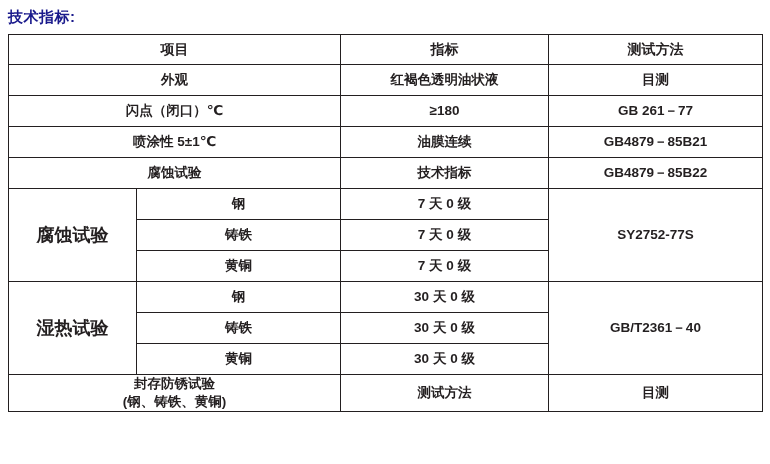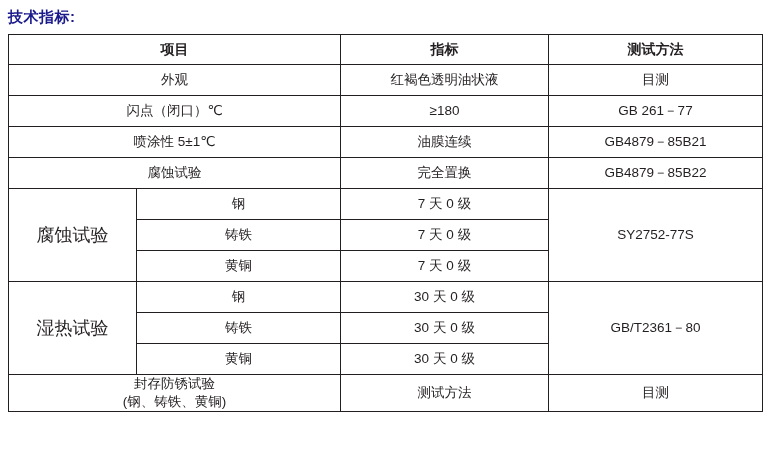--- a/index.html
+++ b/index.html
@@ -49,20 +49,21 @@
     line-height: 1.35;
   }
   table.spec thead th {
     font-weight: bold;
     height: 29px;
     font-size: 14px;
     text-align: center;
   }
   table.spec tbody td {
     height: 30px;
+    font-weight: bold;
   }
   .col-spec   { width: 208px; }
   .col-method { width: 214px; }
   .sub-left   { width: 128px; }
   .sub-right  { width: 204px; }
   .group-label {
     font-size: 18px;
   }
   .two-line {
     line-height: 1.5;
@@ -108,21 +109,21 @@
       </tr>
 
       <tr>
         <td colspan="2">喷涂性 5±1℃</td>
         <td>油膜连续</td>
         <td>GB4879－85B21</td>
       </tr>
 
       <tr>
         <td colspan="2">腐蚀试验</td>
-        <td>完全置换</td>
+        <td>技术指标</td>
         <td>GB4879－85B22</td>
       </tr>
 
       <tr>
         <td rowspan="3" class="group-label">腐蚀试验</td>
         <td>钢</td>
         <td>7 天   0 级</td>
         <td rowspan="3">SY2752-77S</td>
       </tr>
       <tr>
@@ -131,21 +132,21 @@
       </tr>
       <tr>
         <td>黄铜</td>
         <td>7 天   0 级</td>
       </tr>
 
       <tr>
         <td rowspan="3" class="group-label">湿热试验</td>
         <td>钢</td>
         <td>30 天   0 级</td>
-        <td rowspan="3">GB/T2361－80</td>
+        <td rowspan="3">GB/T2361－40</td>
       </tr>
       <tr>
         <td>铸铁</td>
         <td>30 天   0 级</td>
       </tr>
       <tr>
         <td>黄铜</td>
         <td>30 天   0 级</td>
       </tr>
 

